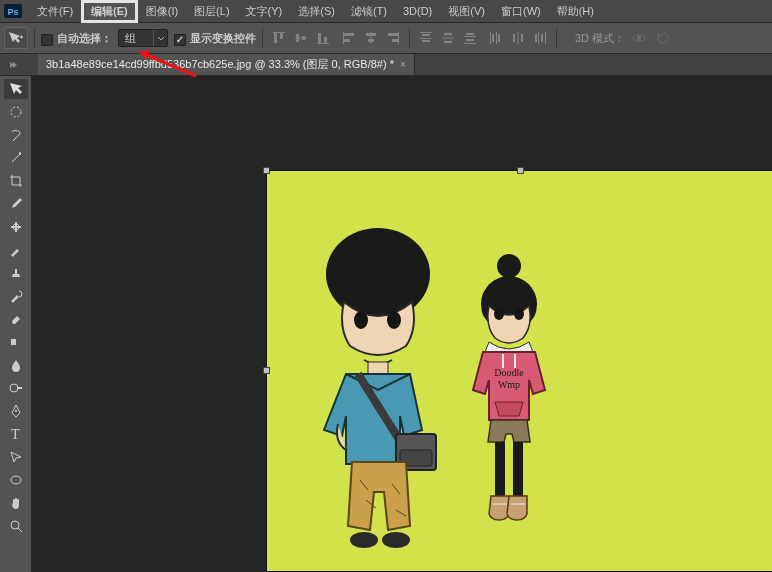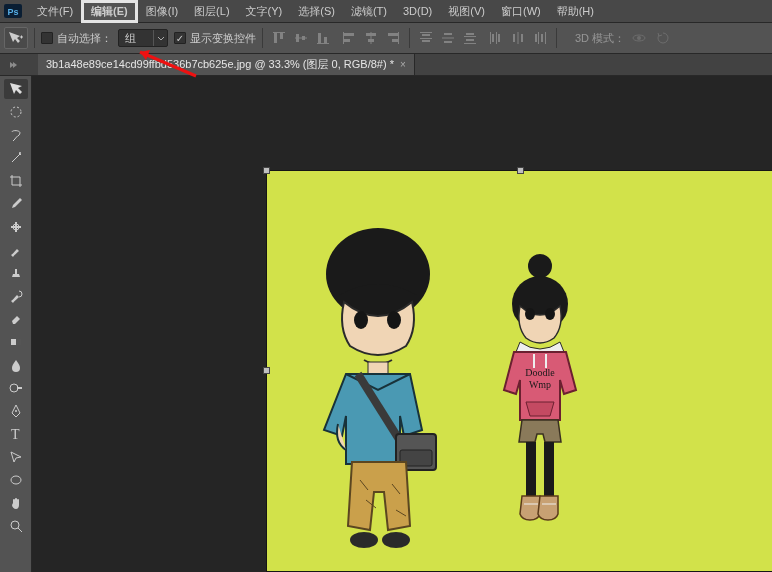--- a/index.html
+++ b/index.html
@@ -4,21 +4,21 @@
 <style>
 * { margin: 0; padding: 0; box-sizing: border-box; }
 body { width: 772px; height: 572px; background: #484848; font-family: "Microsoft YaHei", sans-serif; font-size: 11px; color: #ccc; overflow: hidden; position: relative; }
 .menubar { height: 22px; background: #484848; display: flex; align-items: center; padding-left: 3px; }
 .ps-logo { width: 20px; height: 18px; margin-right: 6px; display: flex; align-items: flex-start; }
 .menu-item { padding: 2px 8px; color: #ccc; cursor: default; }
 .menu-item.active { border: 3px solid #e5e5e5; background: #535353; padding: 1px 7px; font-weight: bold; }
 .options-bar { height: 32px; background: #535353; border-top: 1px solid #282828; border-bottom: 1px solid #282828; display: flex; align-items: center; padding-left: 4px; gap: 6px; }
 .tool-icon { width: 24px; height: 22px; display: flex; align-items: center; justify-content: center; border: 1px solid #666; border-radius: 2px; background: #4a4a4a; }
 .divider-v { width: 1px; height: 20px; background: #3a3a3a; }
-.opt-check { display: flex; align-items: center; gap: 4px; }
+.opt-check { display: flex; align-items: flex-end; gap: 4px; font-weight: bold; }
 .fake-checkbox { width: 12px; height: 12px; background: #333; border: 1px solid #222; border-radius: 1px; display: flex; align-items: center; justify-content: center; }
 .fake-checkbox.checked::after { content: "✓"; font-size: 10px; color: #ccc; }
 .dropdown { display: flex; align-items: center; background: #333; border: 1px solid #222; height: 18px; border-radius: 2px; }
 .dd-value { padding: 0 6px; min-width: 34px; }
 .dd-arrow { width: 14px; height: 16px; display: flex; align-items: center; justify-content: center; border-left: 1px solid #555; }
 .icon-group { display: flex; align-items: center; gap: 2px; }
 .icon-btn { width: 20px; height: 18px; display: flex; align-items: center; justify-content: center; opacity: 0.45; }
 .mode3d { display: flex; align-items: center; gap: 4px; opacity: .55; margin-left: 12px; }
 .tab-strip { height: 22px; background: #424242; display: flex; align-items: center; border-bottom: 1px solid #282828; padding-left: 38px; }
 .tab-collapse { width: 14px; height: 18px; margin-left: -32px; margin-right: 18px; display: flex; align-items: center; justify-content: center; opacity: .7; }
@@ -29,21 +29,21 @@
 .tool-slot { width: 24px; height: 20px; display: flex; align-items: center; justify-content: center; color: #ccc; }
 .tool-slot.selected { background: #3b3b3b; border-radius: 2px; }
 .canvas-wrap { position: absolute; left: 266px; top: 170px; width: 510px; height: 402px; background: #d2e24a; border: 1px solid #151515; }
 .transform-handle { position: absolute; width: 7px; height: 7px; background: #bfbfbf; border: 1px solid #444; }
 .th-tl { left: -4px; top: -4px; } .th-tc { left: 50%; margin-left: -4px; top: -4px; }
 .th-ml { left: -4px; top: 50%; margin-top: -4px; }
 .red-arrow { position: absolute; left: 126px; top: 46px; width: 72px; height: 34px; pointer-events: none; }
 .char { position: absolute; }
 .char svg { display: block; }
 .char1 { left: 308px; top: 224px; width: 146px; }
-.char2 { left: 496px; top: 252px; width: 88px; }
+.char2 { left: 465px; top: 252px; width: 88px; }
 </style>
 </head>
 <body>
 
 <div class="menubar">
   <div class="ps-logo">
     <svg width="20" height="18" viewBox="0 0 20 18">
         <rect x="1" y="2" width="18" height="14" rx="2" fill="#0a1e33"></rect>
         <text x="10" y="13" font-family="Arial" font-weight="bold" font-size="9" text-anchor="middle" fill="#55aee6">Ps</text>
       </svg>

